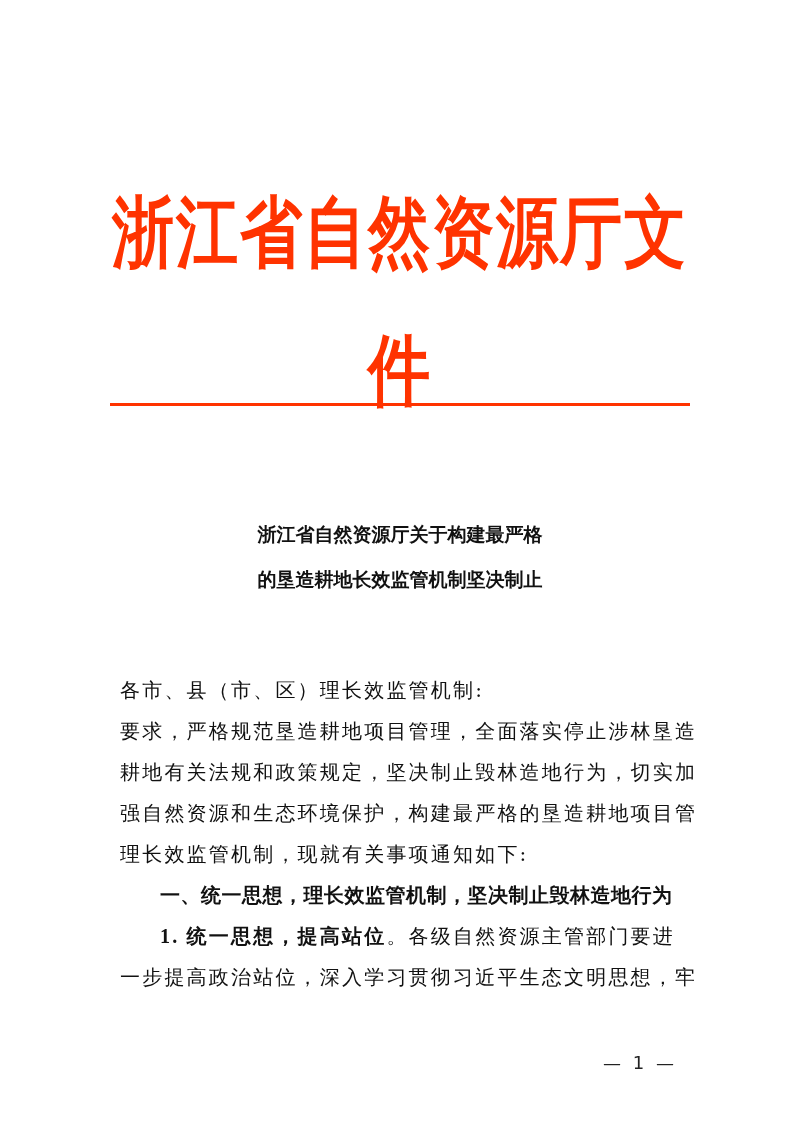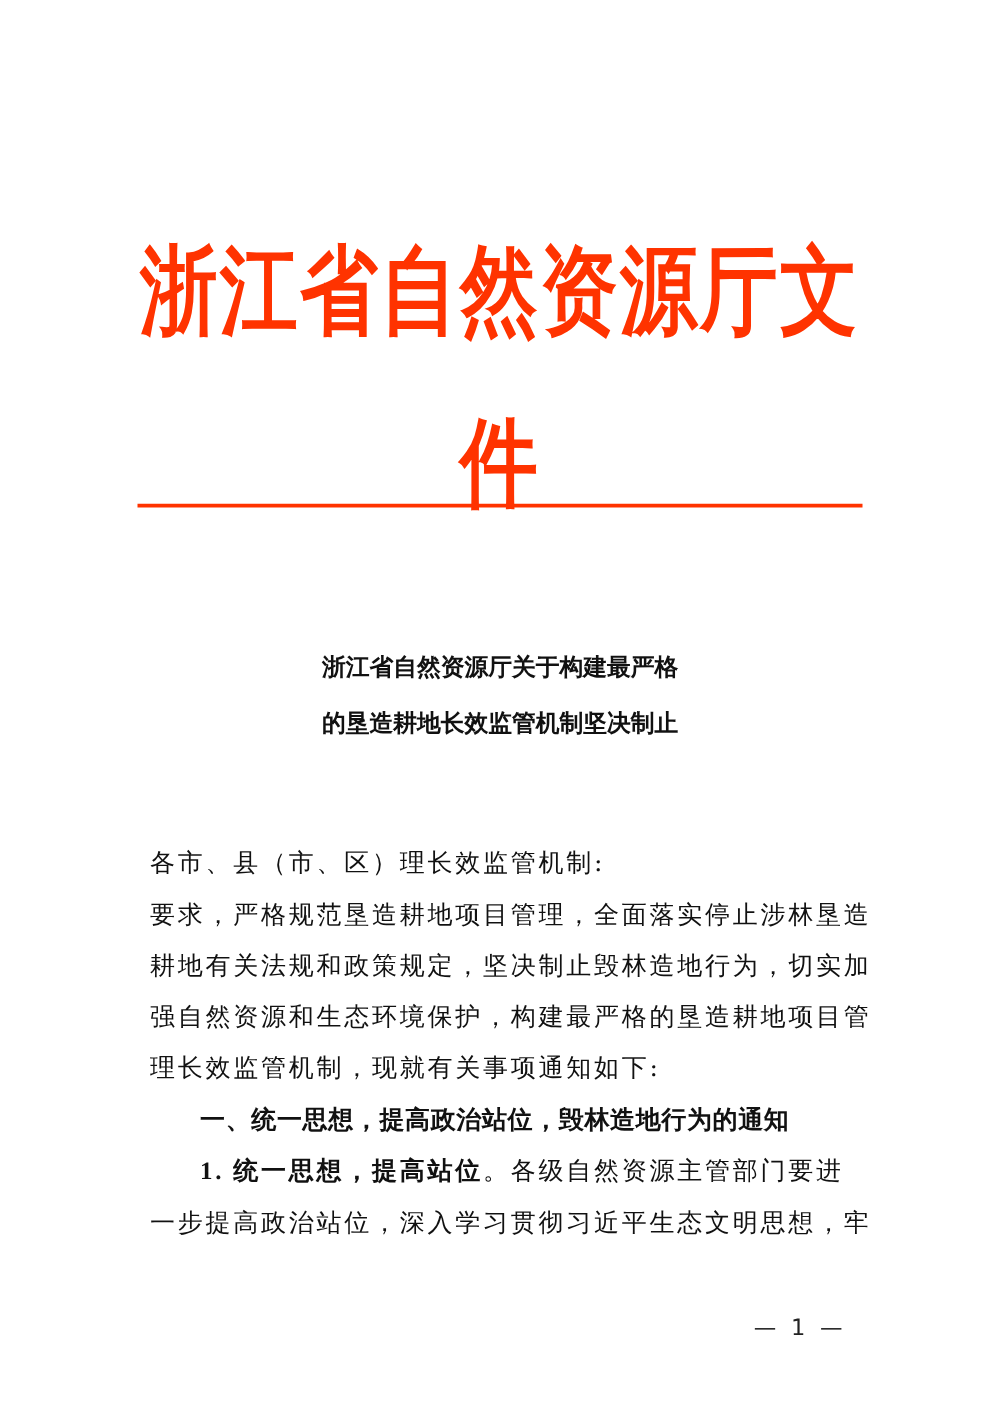--- a/index.html
+++ b/index.html
@@ -47,19 +47,19 @@
     <div>浙江省自然资源厅关于构建最严格</div>
     <div>的垦造耕地长效监管机制坚决制止</div>
   </div>
 
   <div class="body">
     <div class="line">各市、县（市、区）理长效监管机制:</div>
     <div class="line">要求，严格规范垦造耕地项目管理，全面落实停止涉林垦造</div>
     <div class="line">耕地有关法规和政策规定，坚决制止毁林造地行为，切实加</div>
     <div class="line">强自然资源和生态环境保护，构建最严格的垦造耕地项目管</div>
     <div class="line">理长效监管机制，现就有关事项通知如下:</div>
-    <div class="line h1">一、统一思想，提高政治站位，毁林造地行为的通知</div>
+    <div class="line h1">一、统一思想，理长效监管机制，坚决制止毁林造地行为</div>
     <div class="line indent"><span class="bold">1. 统一思想，提高站位</span><span>。各级自然资源主管部门要进</span></div>
     <div class="line">一步提高政治站位，深入学习贯彻习近平生态文明思想，牢</div>
   </div>
 
   <div class="pagenum">— 1 —</div>
 </div>
 
 </body></html>

